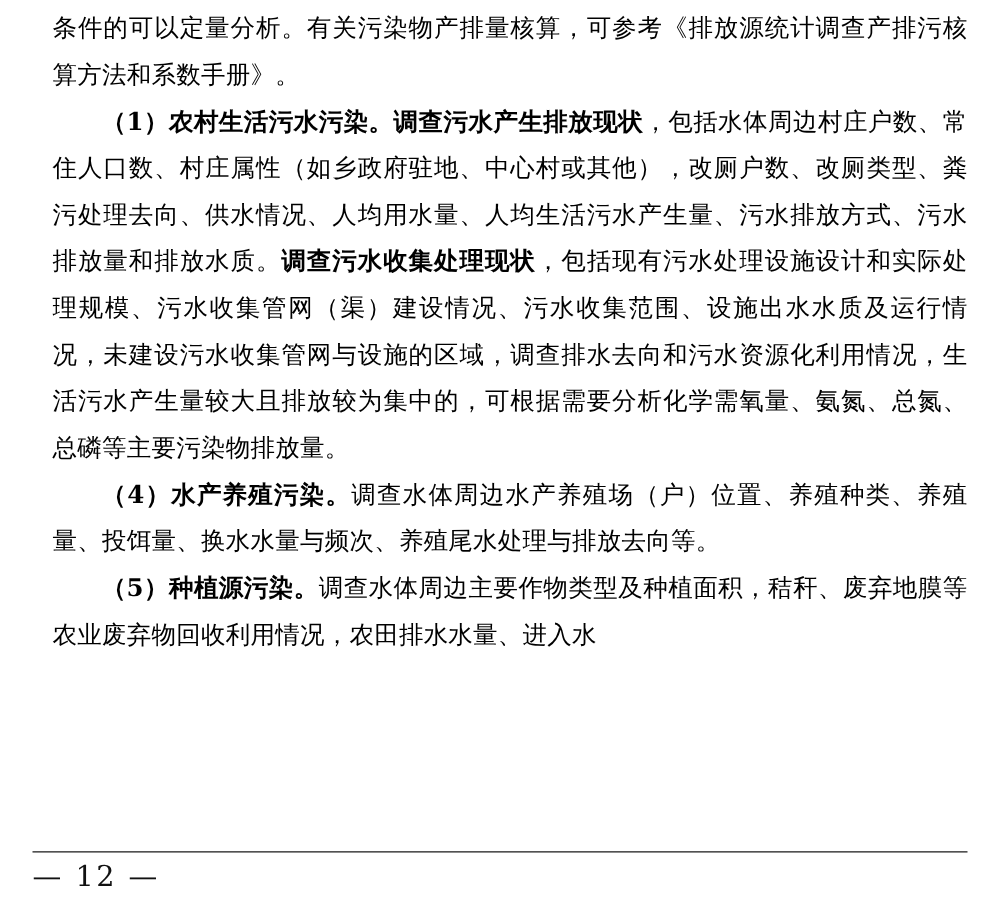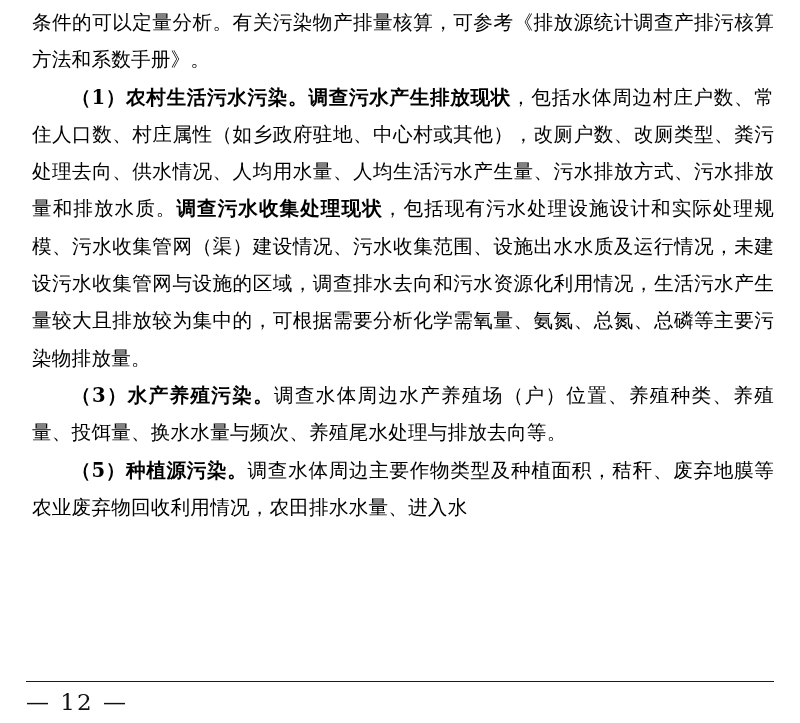--- a/index.html
+++ b/index.html
@@ -12,21 +12,21 @@
     background: #ffffff;
     font-family: "DejaVu Serif", "Liberation Serif", serif;
     color: #000000;
     overflow: hidden;
   }
   .page {
     position: relative;
     width: 800px;
     height: 723px;
     box-sizing: border-box;
-    padding: 4px 26px 0 32px;
+    padding: 4px 26px 0 42px;
   }
   .body-text {
     font-size: 19.6px;
     line-height: 37.3px;
     text-align: justify;
     text-justify: inter-ideograph;
     letter-spacing: 0.2px;
   }
   p {
     margin: 0;
@@ -67,21 +67,21 @@
 
 <div class="page">
   <div class="body-text">
 
     <p class=""><span>条件的可以定量分析。有关污染物产排量核算，可参考《排放源统计调查产排污核算方法和系数手册》。</span></p>
 
     <p class="indent"><span class="bold">（1）农村生活污水污染。</span><span class="bold">调查污水产生排放现状</span><span>，包括水体周边村庄户数、常住人口数、村庄属性（如乡政府驻地、中心村或其他），改厕户数、改厕类型、粪污处理去向、供水情况、人均用水量、人均生活污水产生量、污水排放方式、污水排放量和排放水质。</span><span class="bold">调查污水收集处理现状</span><span>，包括现有污水处理设施设计和实际处理规模、污水收集管网（渠）建设情况、污水收集范围、设施出水水质及运行情况，未建设污水收集管网与设施的区域，调查排水去向和污水资源化利用情况，生活污水产生量较大且排放较为集中的，可根据需要分析化学需氧量、氨氮、总氮、总磷等主要污染物排放量。</span></p>
 
 
 
-    <p class="indent"><span class="bold">（3）水产养殖污染。</span><span>调查水体周边水产养殖场（户）位置、养殖种类、养殖量、投饵量、换水水量与频次、养殖尾水处理与排放去向等。</span></p>
+    <p class="indent"><span class="bold">（4）水产养殖污染。</span><span>调查水体周边水产养殖场（户）位置、养殖种类、养殖量、投饵量、换水水量与频次、养殖尾水处理与排放去向等。</span></p>
 
     <p class="indent"><span class="bold">（5）种植源污染。</span><span>调查水体周边主要作物类型及种植面积，秸秆、废弃地膜等农业废弃物回收利用情况，农田排水水量、进入水</span></p>
 
   </div>
 
   <div class="footer">
     <div class="footer-rule"></div>
     <div class="footer-num">— 12 —</div>
   </div>
 </div>

